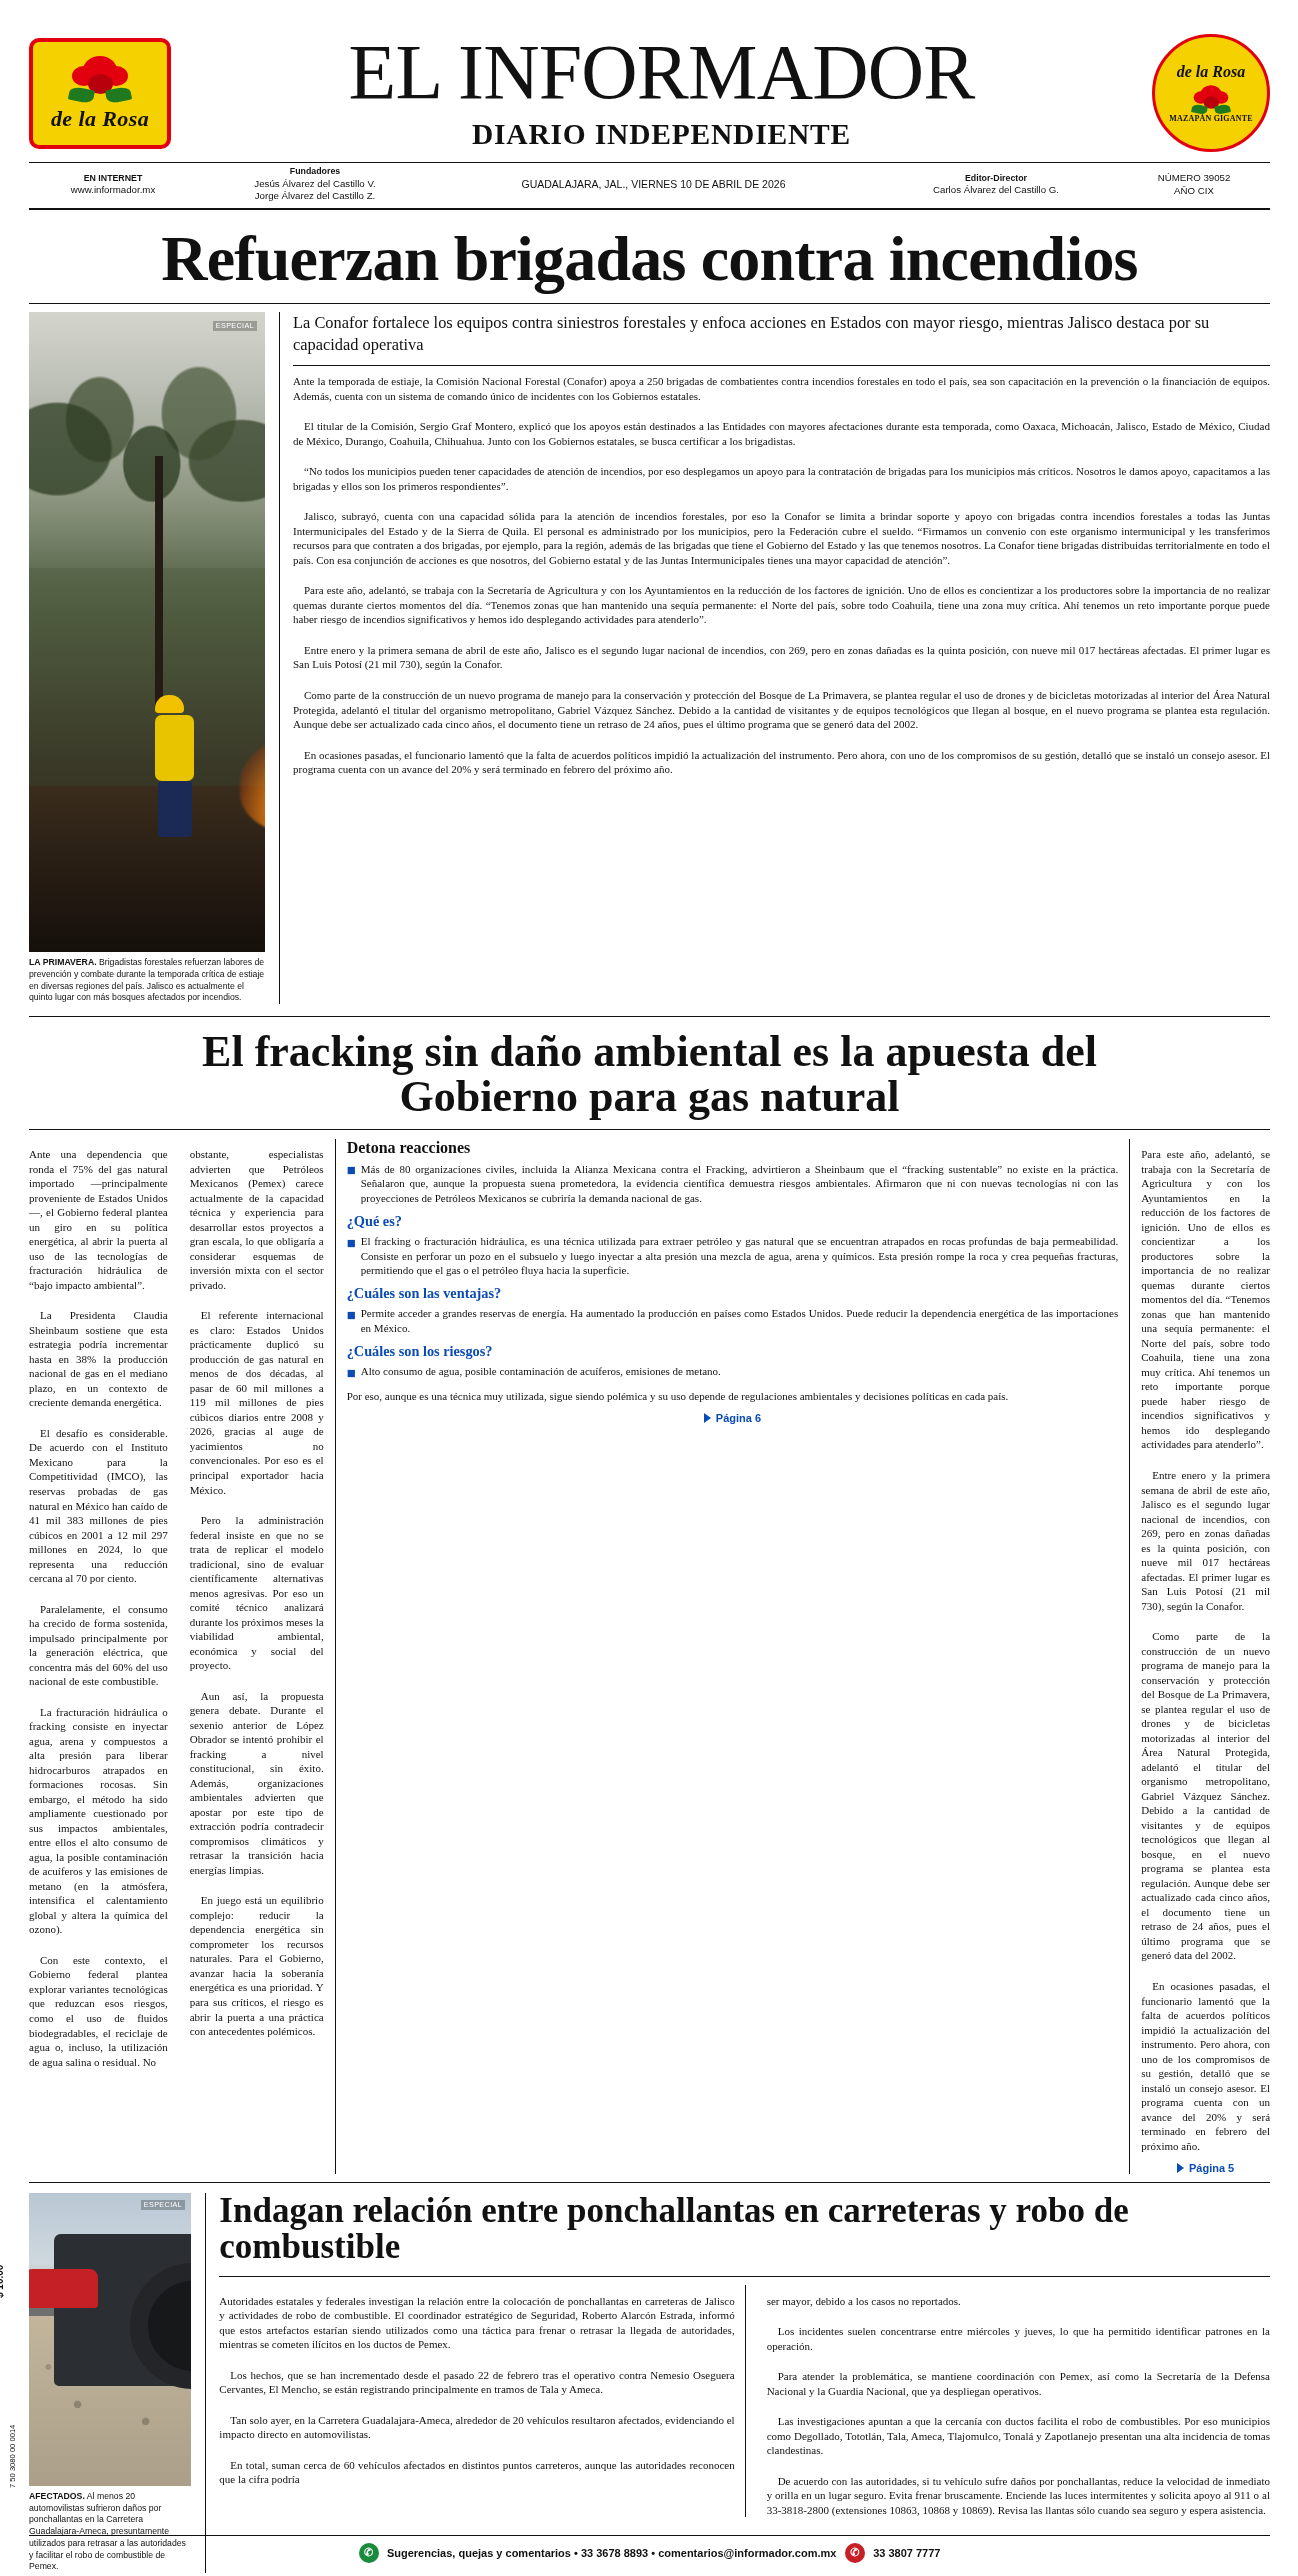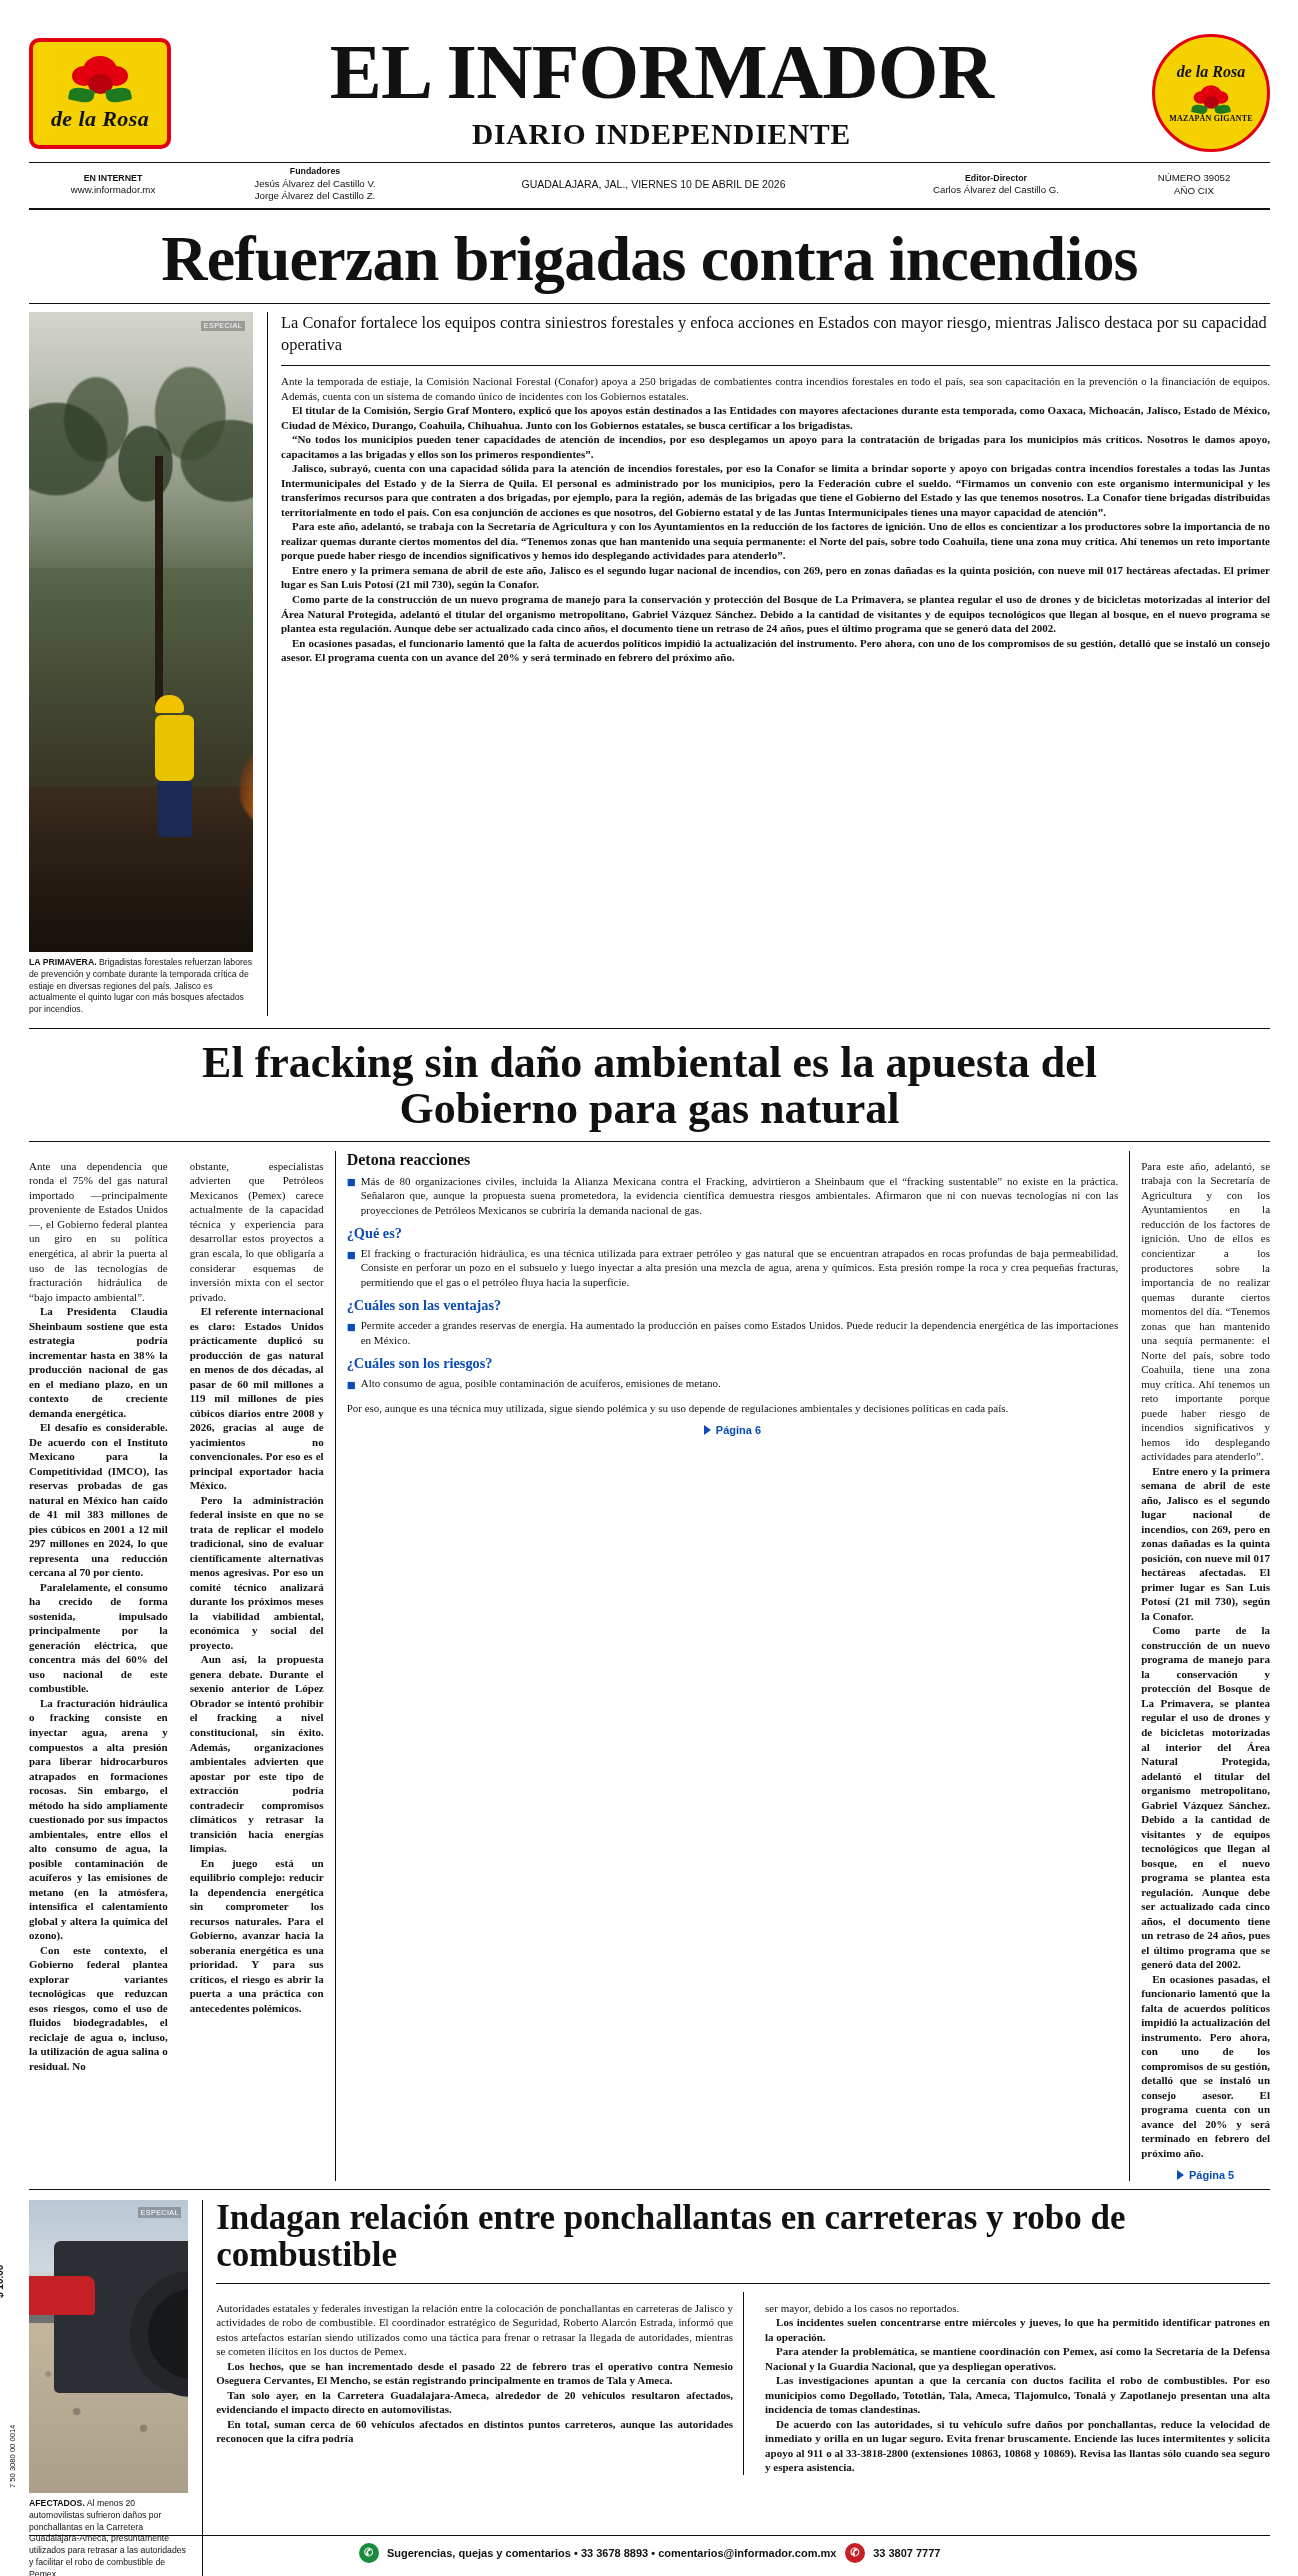--- a/index.html
+++ b/index.html
@@ -61,21 +61,21 @@
     font-style:italic; font-weight:700;
     font-size:22px; color:#111; letter-spacing:0.4px;
   }
   .title-block {
     flex:1 1 auto;
     text-align:center;
     padding:0 5px;
   }
   .title-main {
     font-family:"Liberation Serif", serif;
-    font-weight:700;
+    font-weight:400;
     font-size:78px;
     line-height:.95;
     letter-spacing:-0.8px;
   }
   .title-sub {
     font-family:"Liberation Serif", serif;
     font-weight:700;
     font-size:29.5px;
     margin-top:8.4px;
     letter-spacing:0.8px;
@@ -204,21 +204,21 @@
   }
   .col-text {
     font-family:"Liberation Serif", serif;
     font-size:11px;
     line-height:1.32;
     text-align:justify;
     hyphens:auto;
   }
   .col-text p { margin:0 0 0 0; text-indent:11px; }
   .col-text p.first { text-indent:0; margin-top:8.4px; }
-  .col-text p + p { margin-top:0;font-weight:bold; }
+  .col-text p + p { margin-top:16px; }
 
   
   .mid-rule { border-top:1.7px solid #111; margin-top:11.8px; }
   .mid-headline {
     font-family:"Liberation Serif", serif;
     font-weight:700;
     font-size:44px;
     line-height:1.03;
     text-align:center;
     padding:11.8px 152px 10px;

